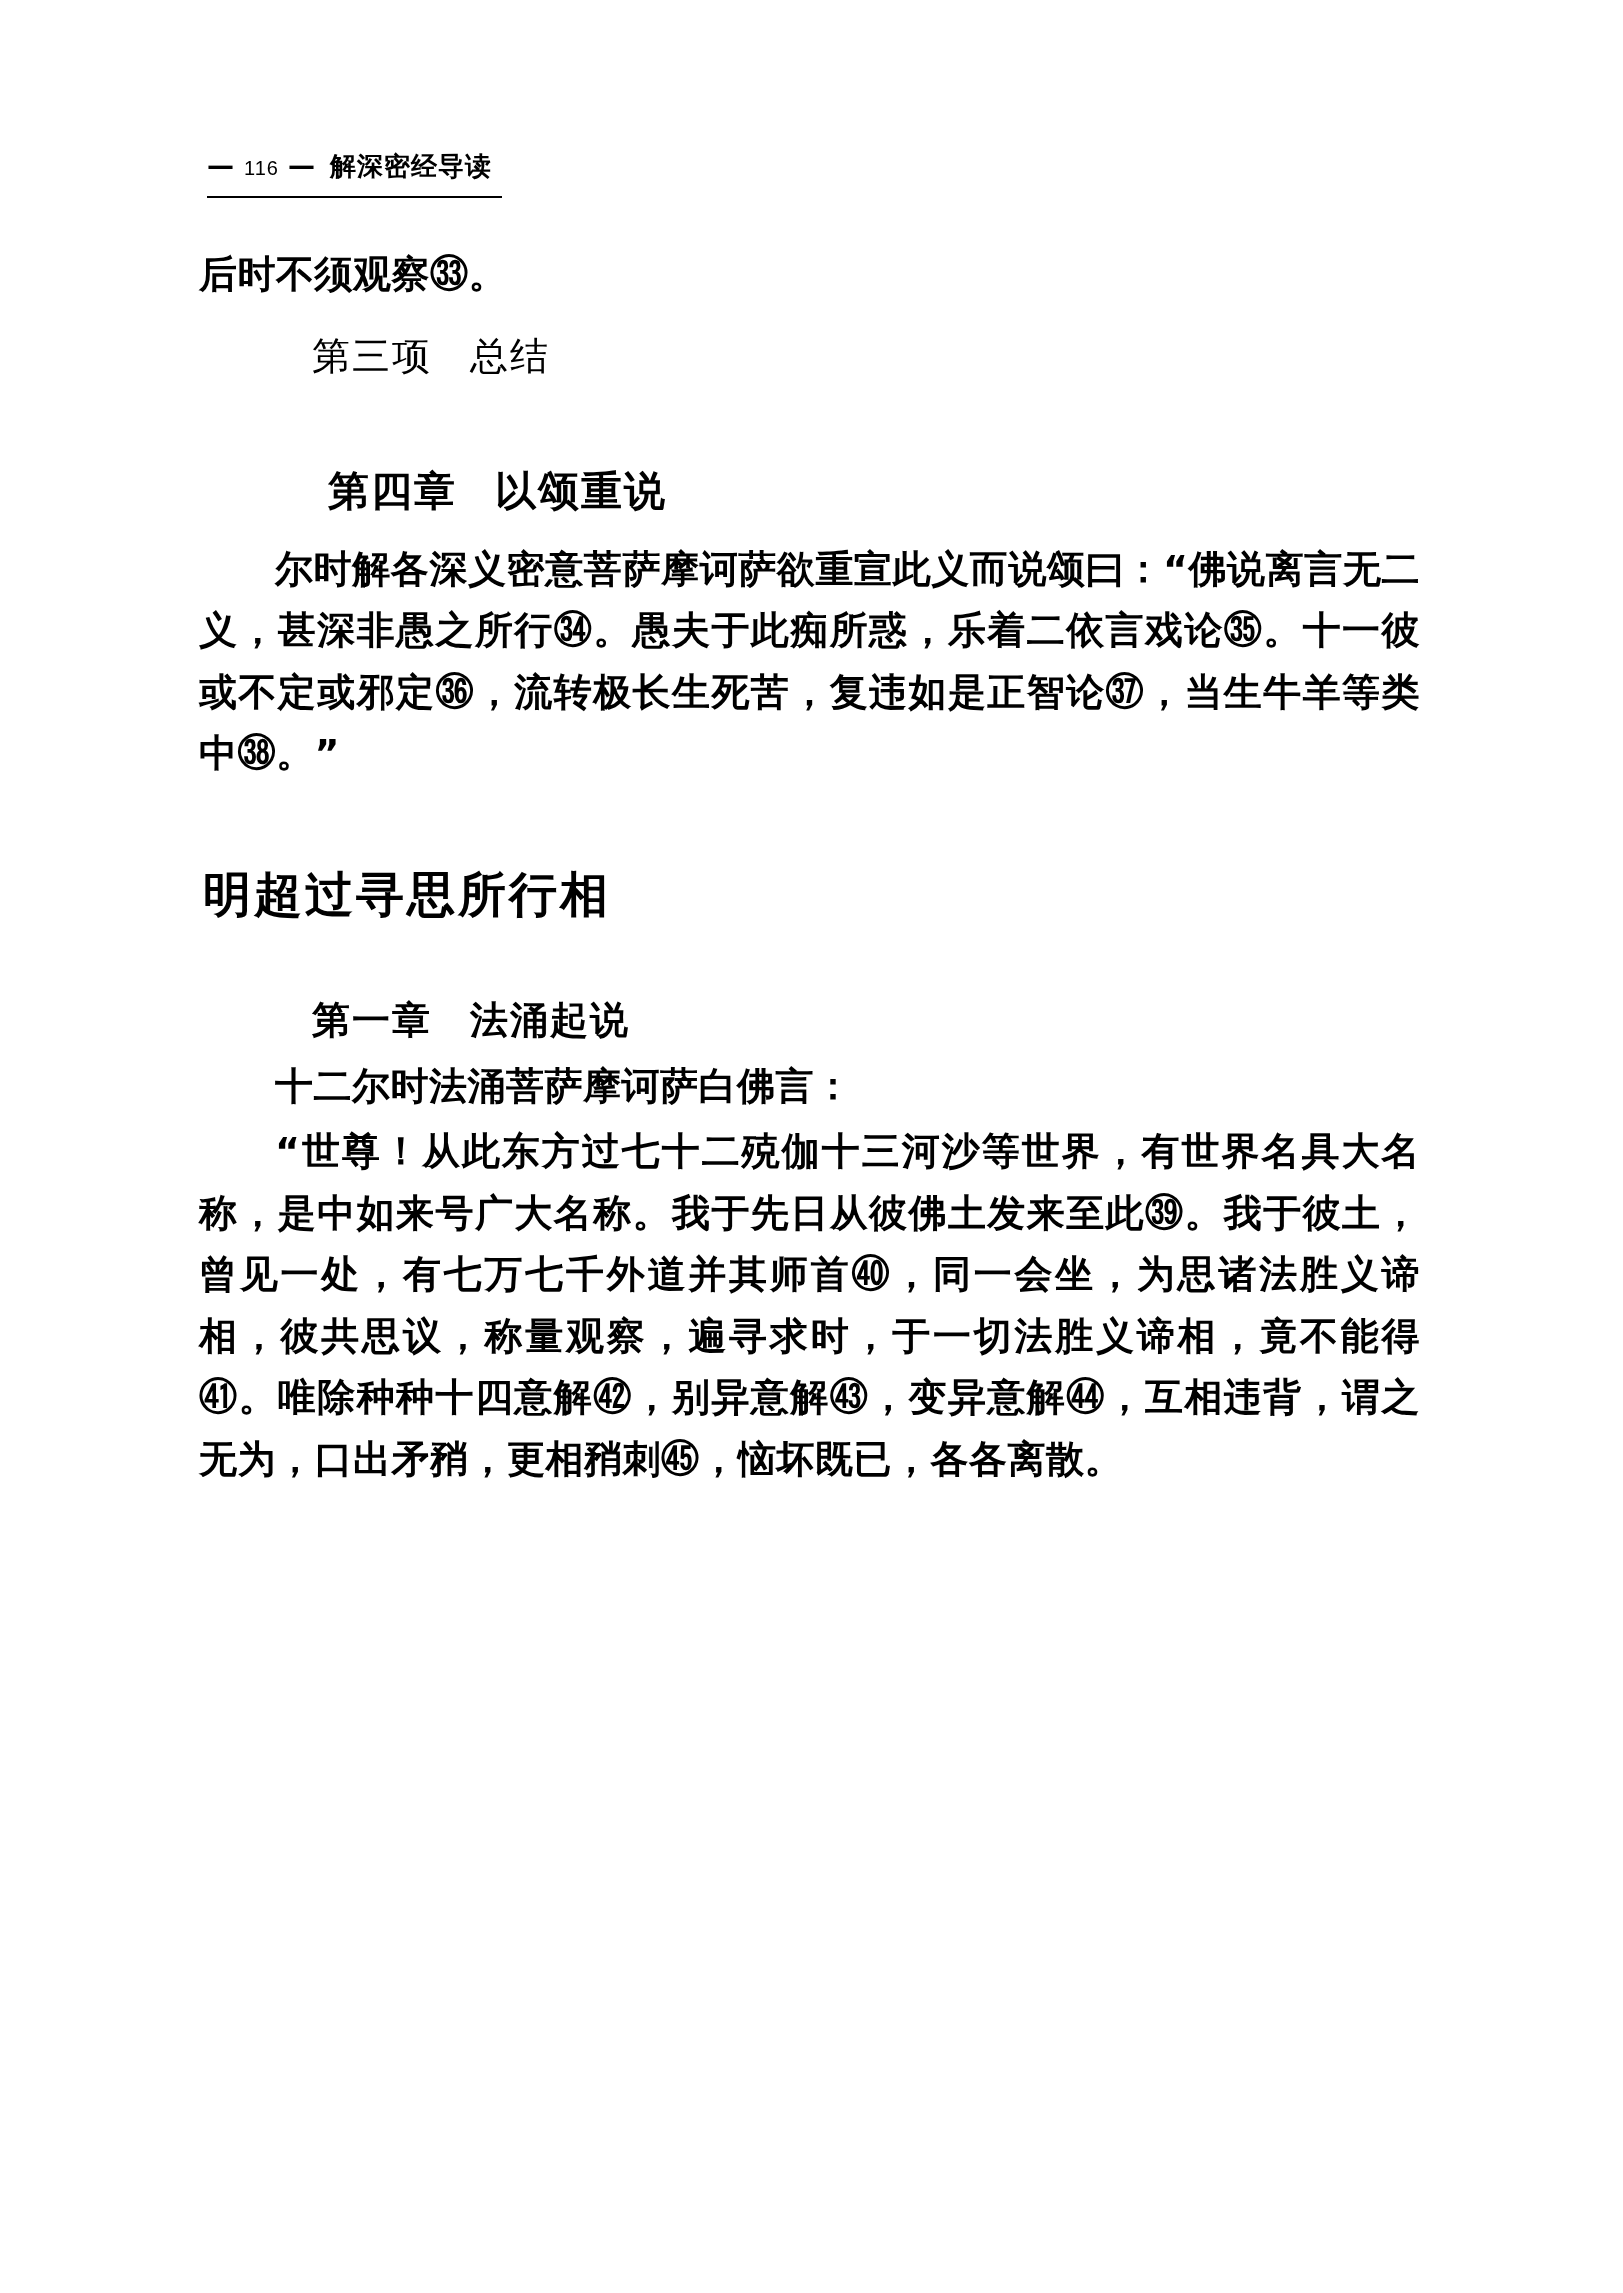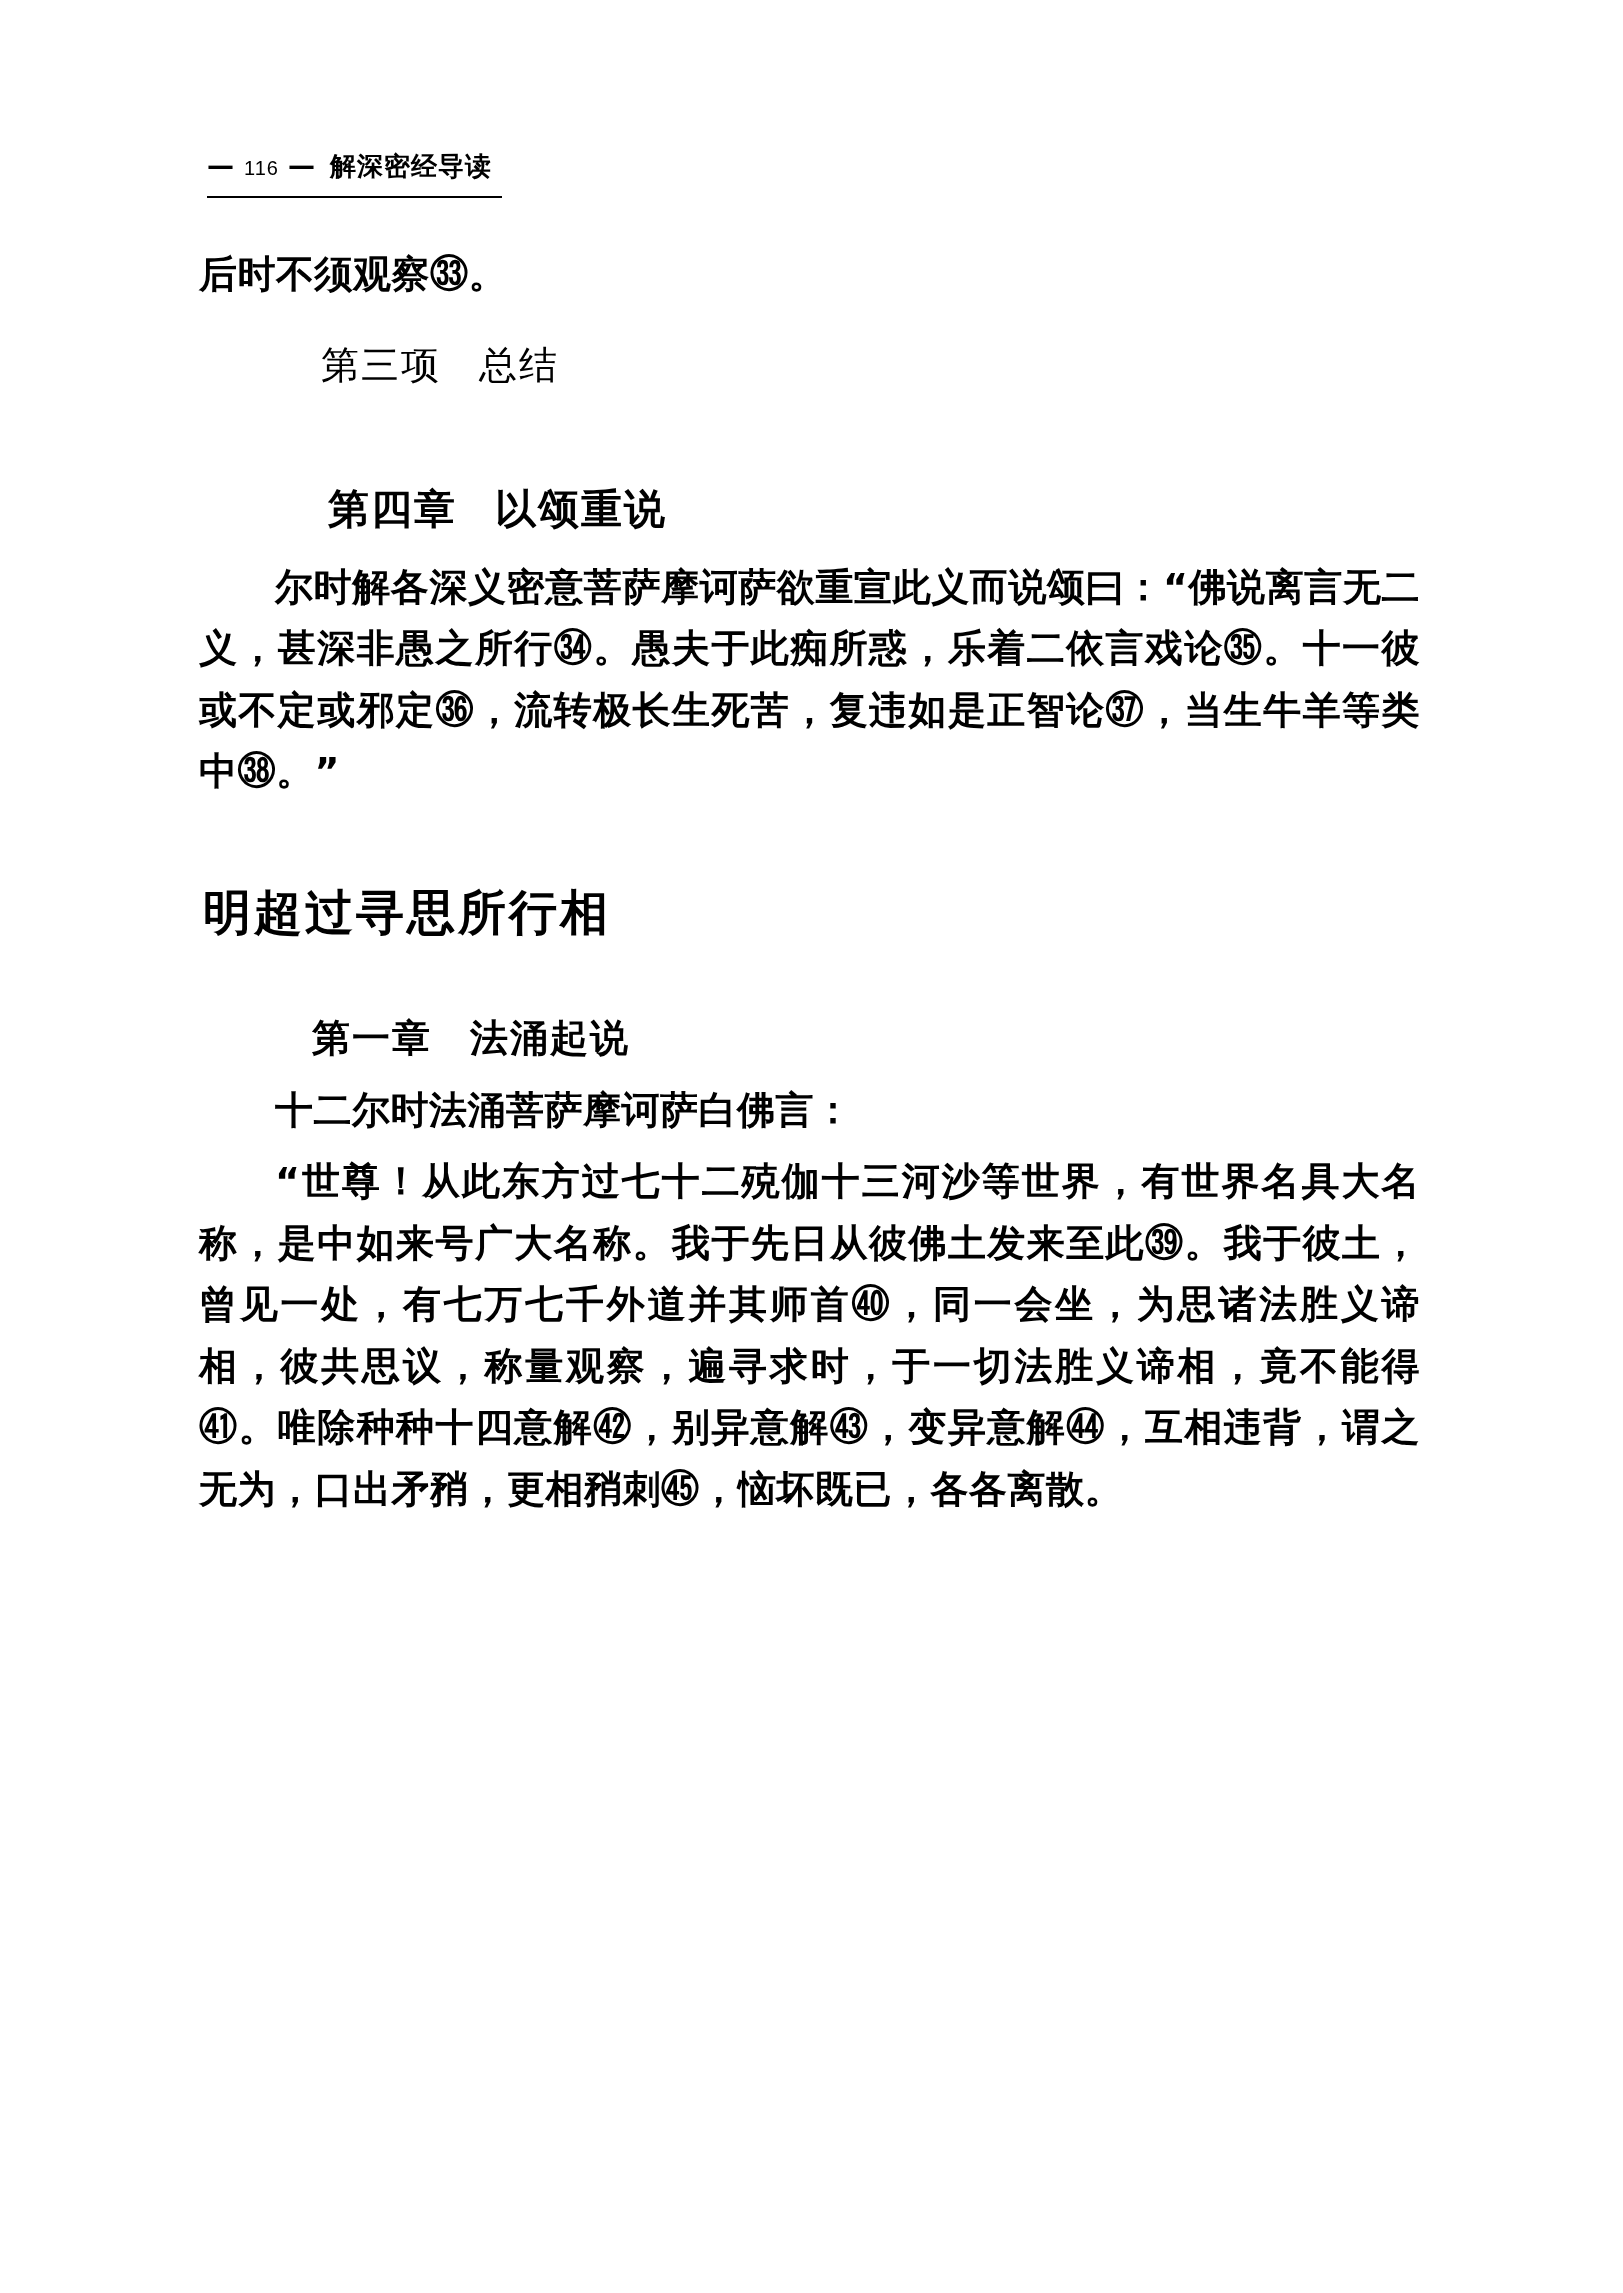--- a/index.html
+++ b/index.html
@@ -55,33 +55,33 @@
     width: 295px;
     height: 2px;
     background: #000;
     margin: 2px 0 46px 8px;
   }
   
   p.body {
     font-size: 38px;
     line-height: 1.62;
     font-weight: bold;
-    margin: 10px 0 0 0;
+    margin: 4px 0 0 0;
     text-align: justify;
     text-justify: inter-ideograph;
     letter-spacing: 0.5px;
   }
   p.indent2 { text-indent: 76px; }
 
   .sec-title {
     font-size: 38px;
     font-weight: normal;
     font-family: "DejaVu Serif", "Liberation Serif", serif;
     line-height: 1.62;
-    margin: 9px;
+    margin: 0;
     text-indent: 113px;
     letter-spacing: 2px;
   }
   .sec-title .gap { display: inline-block; width: 38px; }
 
   h2.chapter {
     font-size: 41px;
     font-weight: bold;
     margin: 16px;
     text-indent: 113px;

